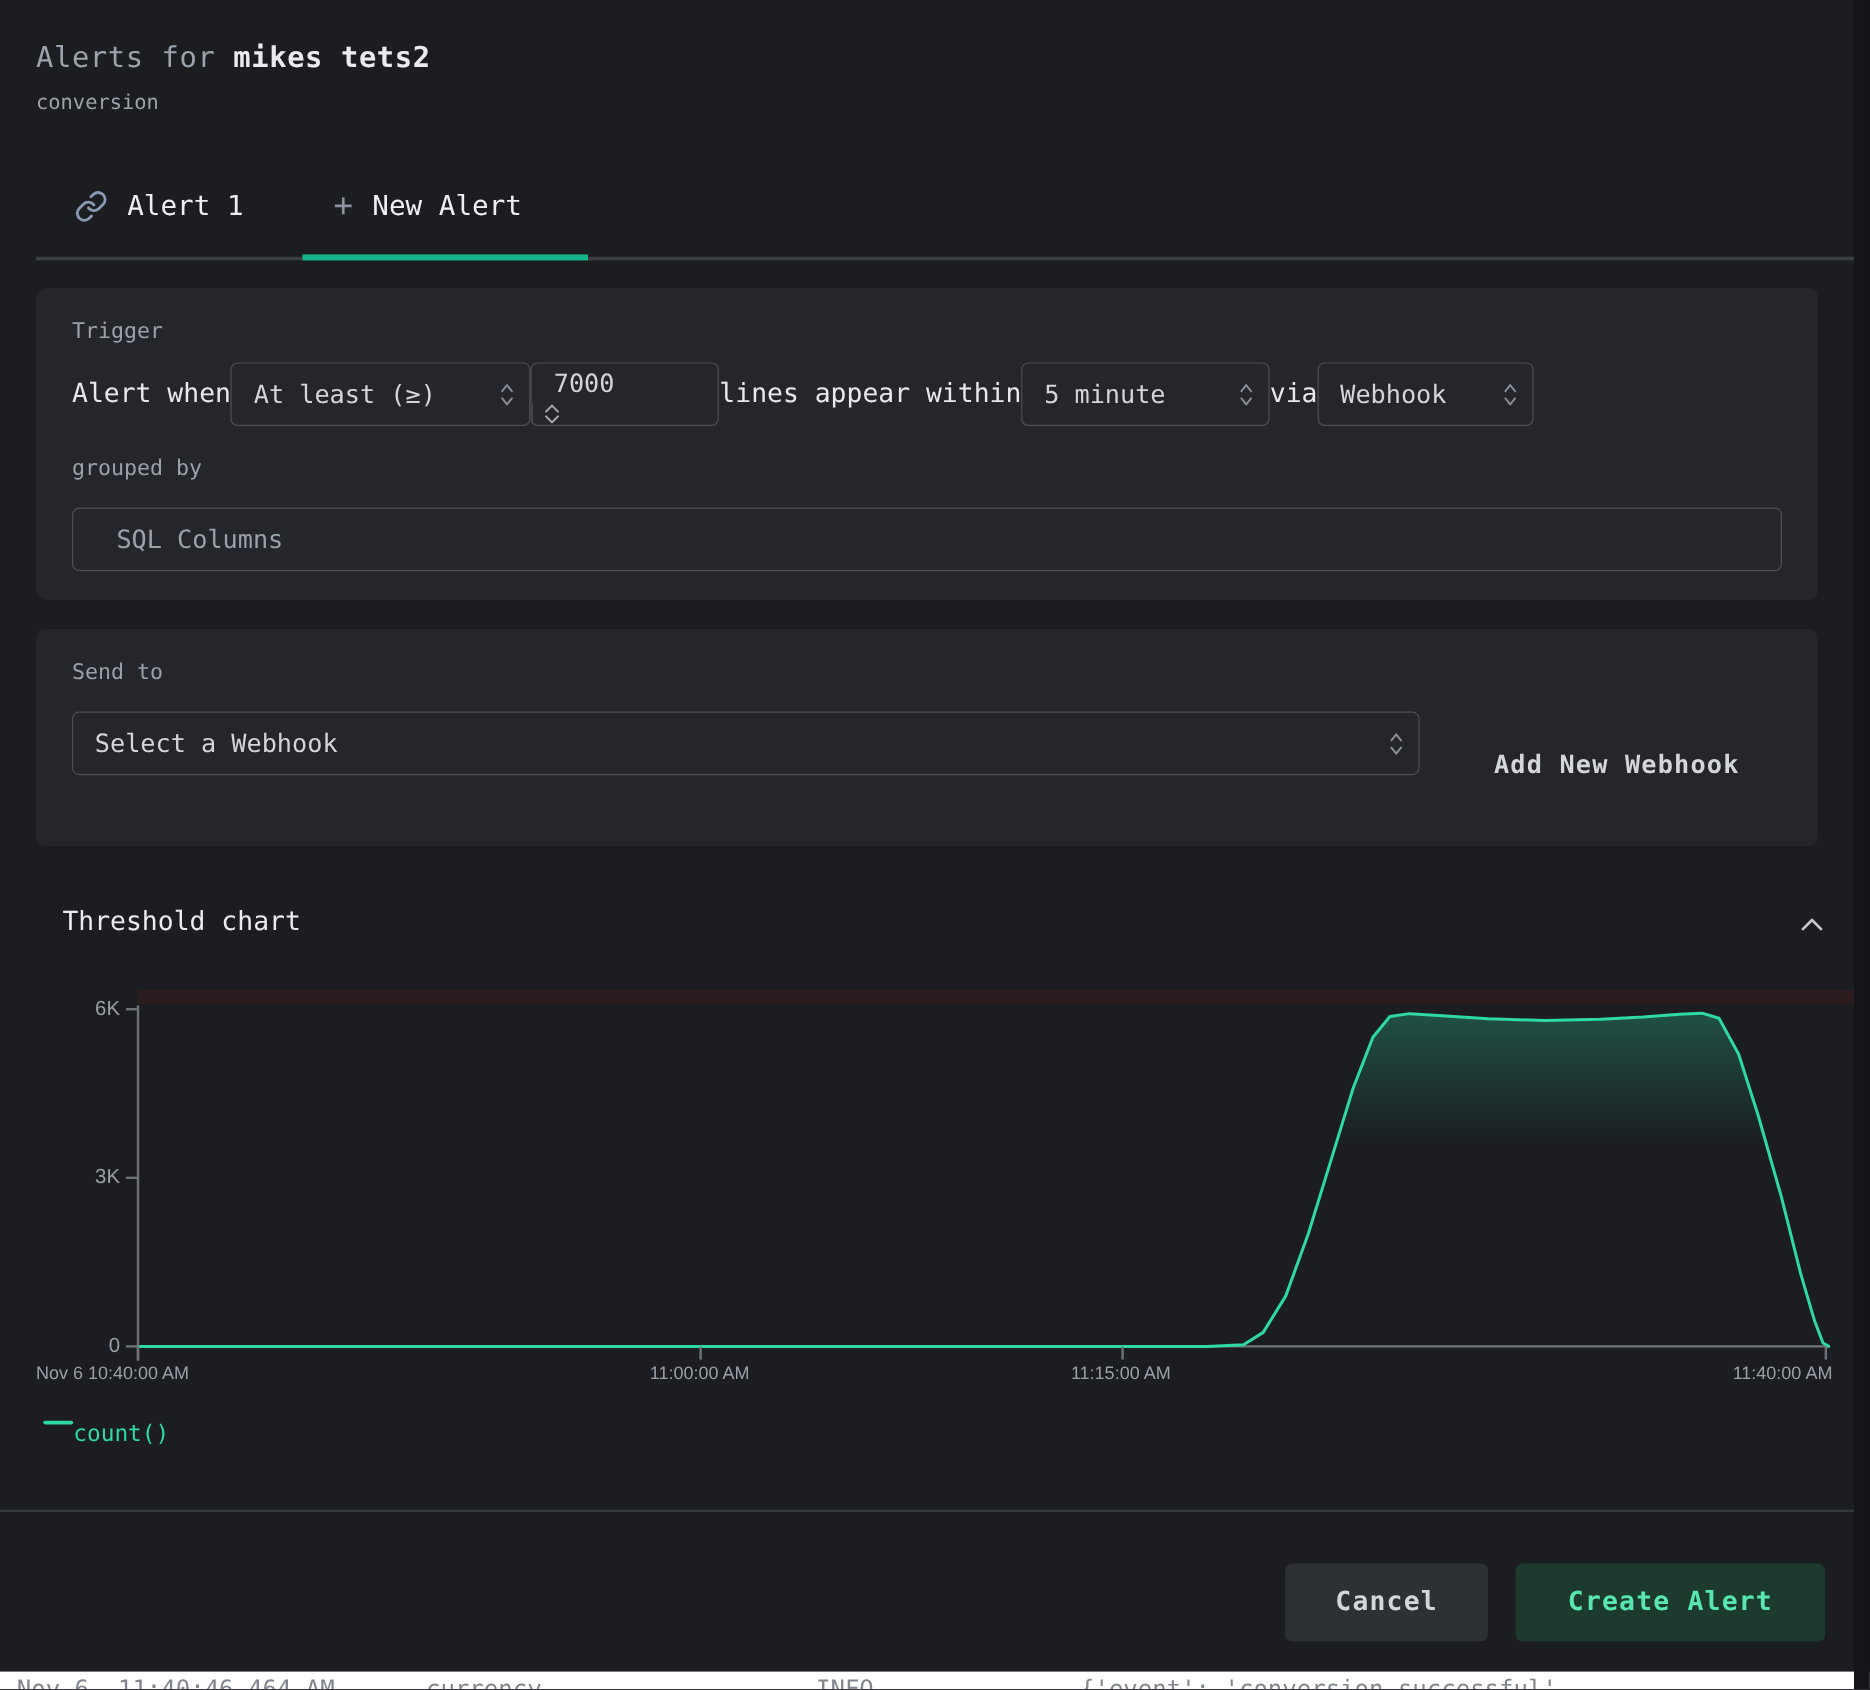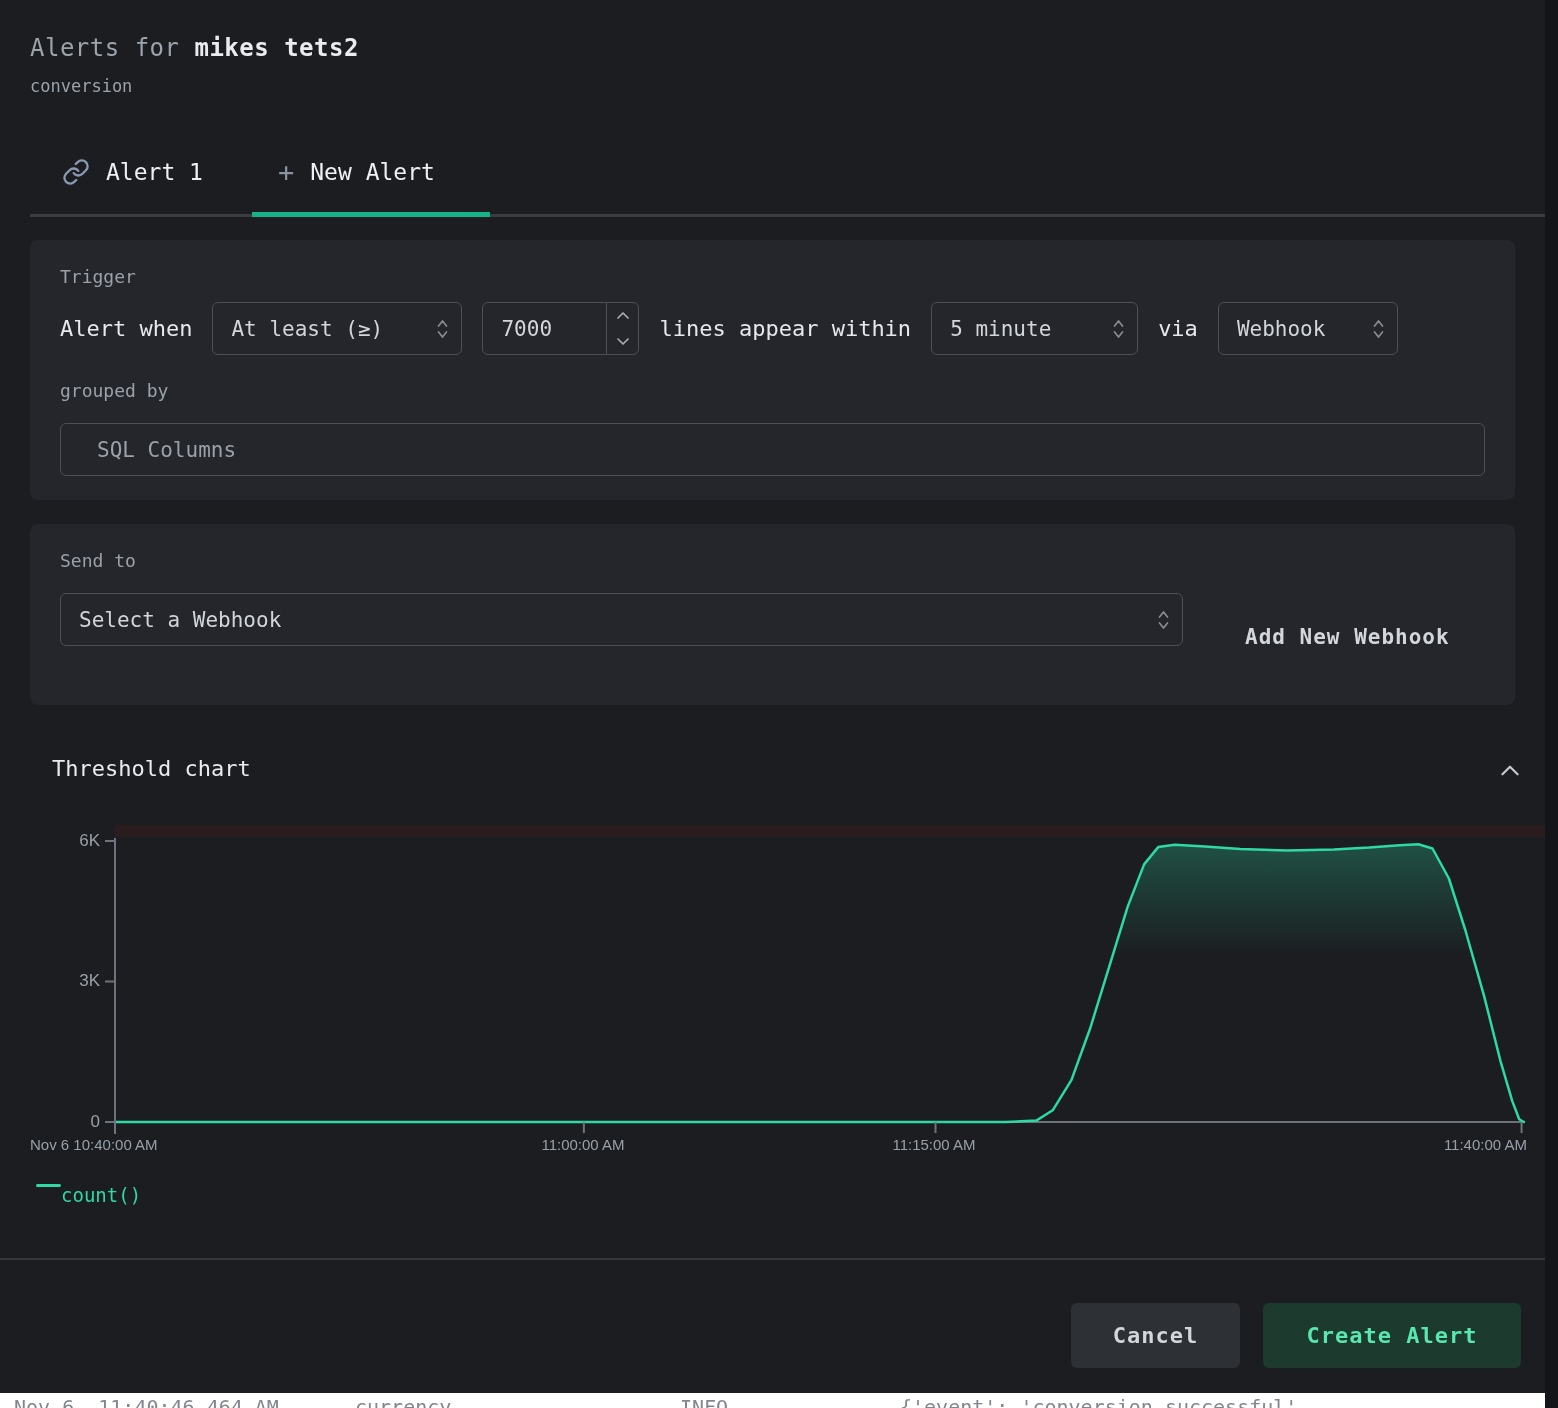--- a/index.html
+++ b/index.html
@@ -25,32 +25,32 @@
   .plus-glyph { color:#8a93a0; font-size:27px; line-height:1; }
   .tabs-underline { position:absolute; left:30px; top:214px; width:1515px; height:3px; background:#3a3d42; }
   .tabs-underline-active { position:absolute; left:252px; top:212px; width:238px; height:5px; background:#14b388; }
 
   
   .panel { position:absolute; left:30px; width:1485px; background:#24262b; border-radius:8px; }
   .panel-trigger { top:240px; height:260px; }
   .panel-send { top:524px; height:181px; }
   .sec-label { position:absolute; left:30px; top:26px; font-size:18px; color:#9ba1a9; }
 
-  .trigger-row { position:absolute; left:30px; top:62px; display:flex; align-items:center; gap:20px; }
+  .trigger-row { position:absolute; left:30px; top:62px; display:flex; align-items:center; }
   .row-text { font-size:22px; color:#e6e8eb; white-space:nowrap; }
 
   .select { display:flex; align-items:center; justify-content:space-between;
             height:53px; border:1px solid #4c4f55; border-radius:6px;
             padding:0 12px 0 18px; font-size:21px; color:#d2d5da; cursor:pointer; background:transparent; }
   .w-comparison { width:250px; }
   .w-window { width:207px; }
   .w-channel { width:180px; }
   .chev-ud { flex:0 0 auto; margin-left:10px; }
 
-  .numinput { display:flex; width:157px; height:53px; border:1px solid #4c4f55; border-radius:6px; overflow:hidden; }
+  .numinput { display:flex; width:157px; height:53px; border:1px solid #4c4f55; border-radius:6px; overflow:hidden;flex-direction:column; }
   .numval { flex:1; display:flex; align-items:center; padding-left:18px; font-size:21px; color:#d2d5da; }
   .spin { width:32px; border-left:1px solid #4c4f55; display:flex; flex-direction:column; }
   .spin > div { flex:1; display:flex; align-items:center; justify-content:center; cursor:pointer; }
 
   .grouped-label { position:absolute; left:30px; top:140px; font-size:18px; color:#9ba1a9; }
   .text-input { position:absolute; left:30px; top:183px; width:1425px; height:53px;
                 border:1px solid #4c4f55; border-radius:6px; display:flex; align-items:center;
                 padding-left:36px; font-size:21px; color:#9aa1a9; cursor:text; }
 
   .webhook-select { position:absolute; left:30px; top:69px; width:1123px; }

